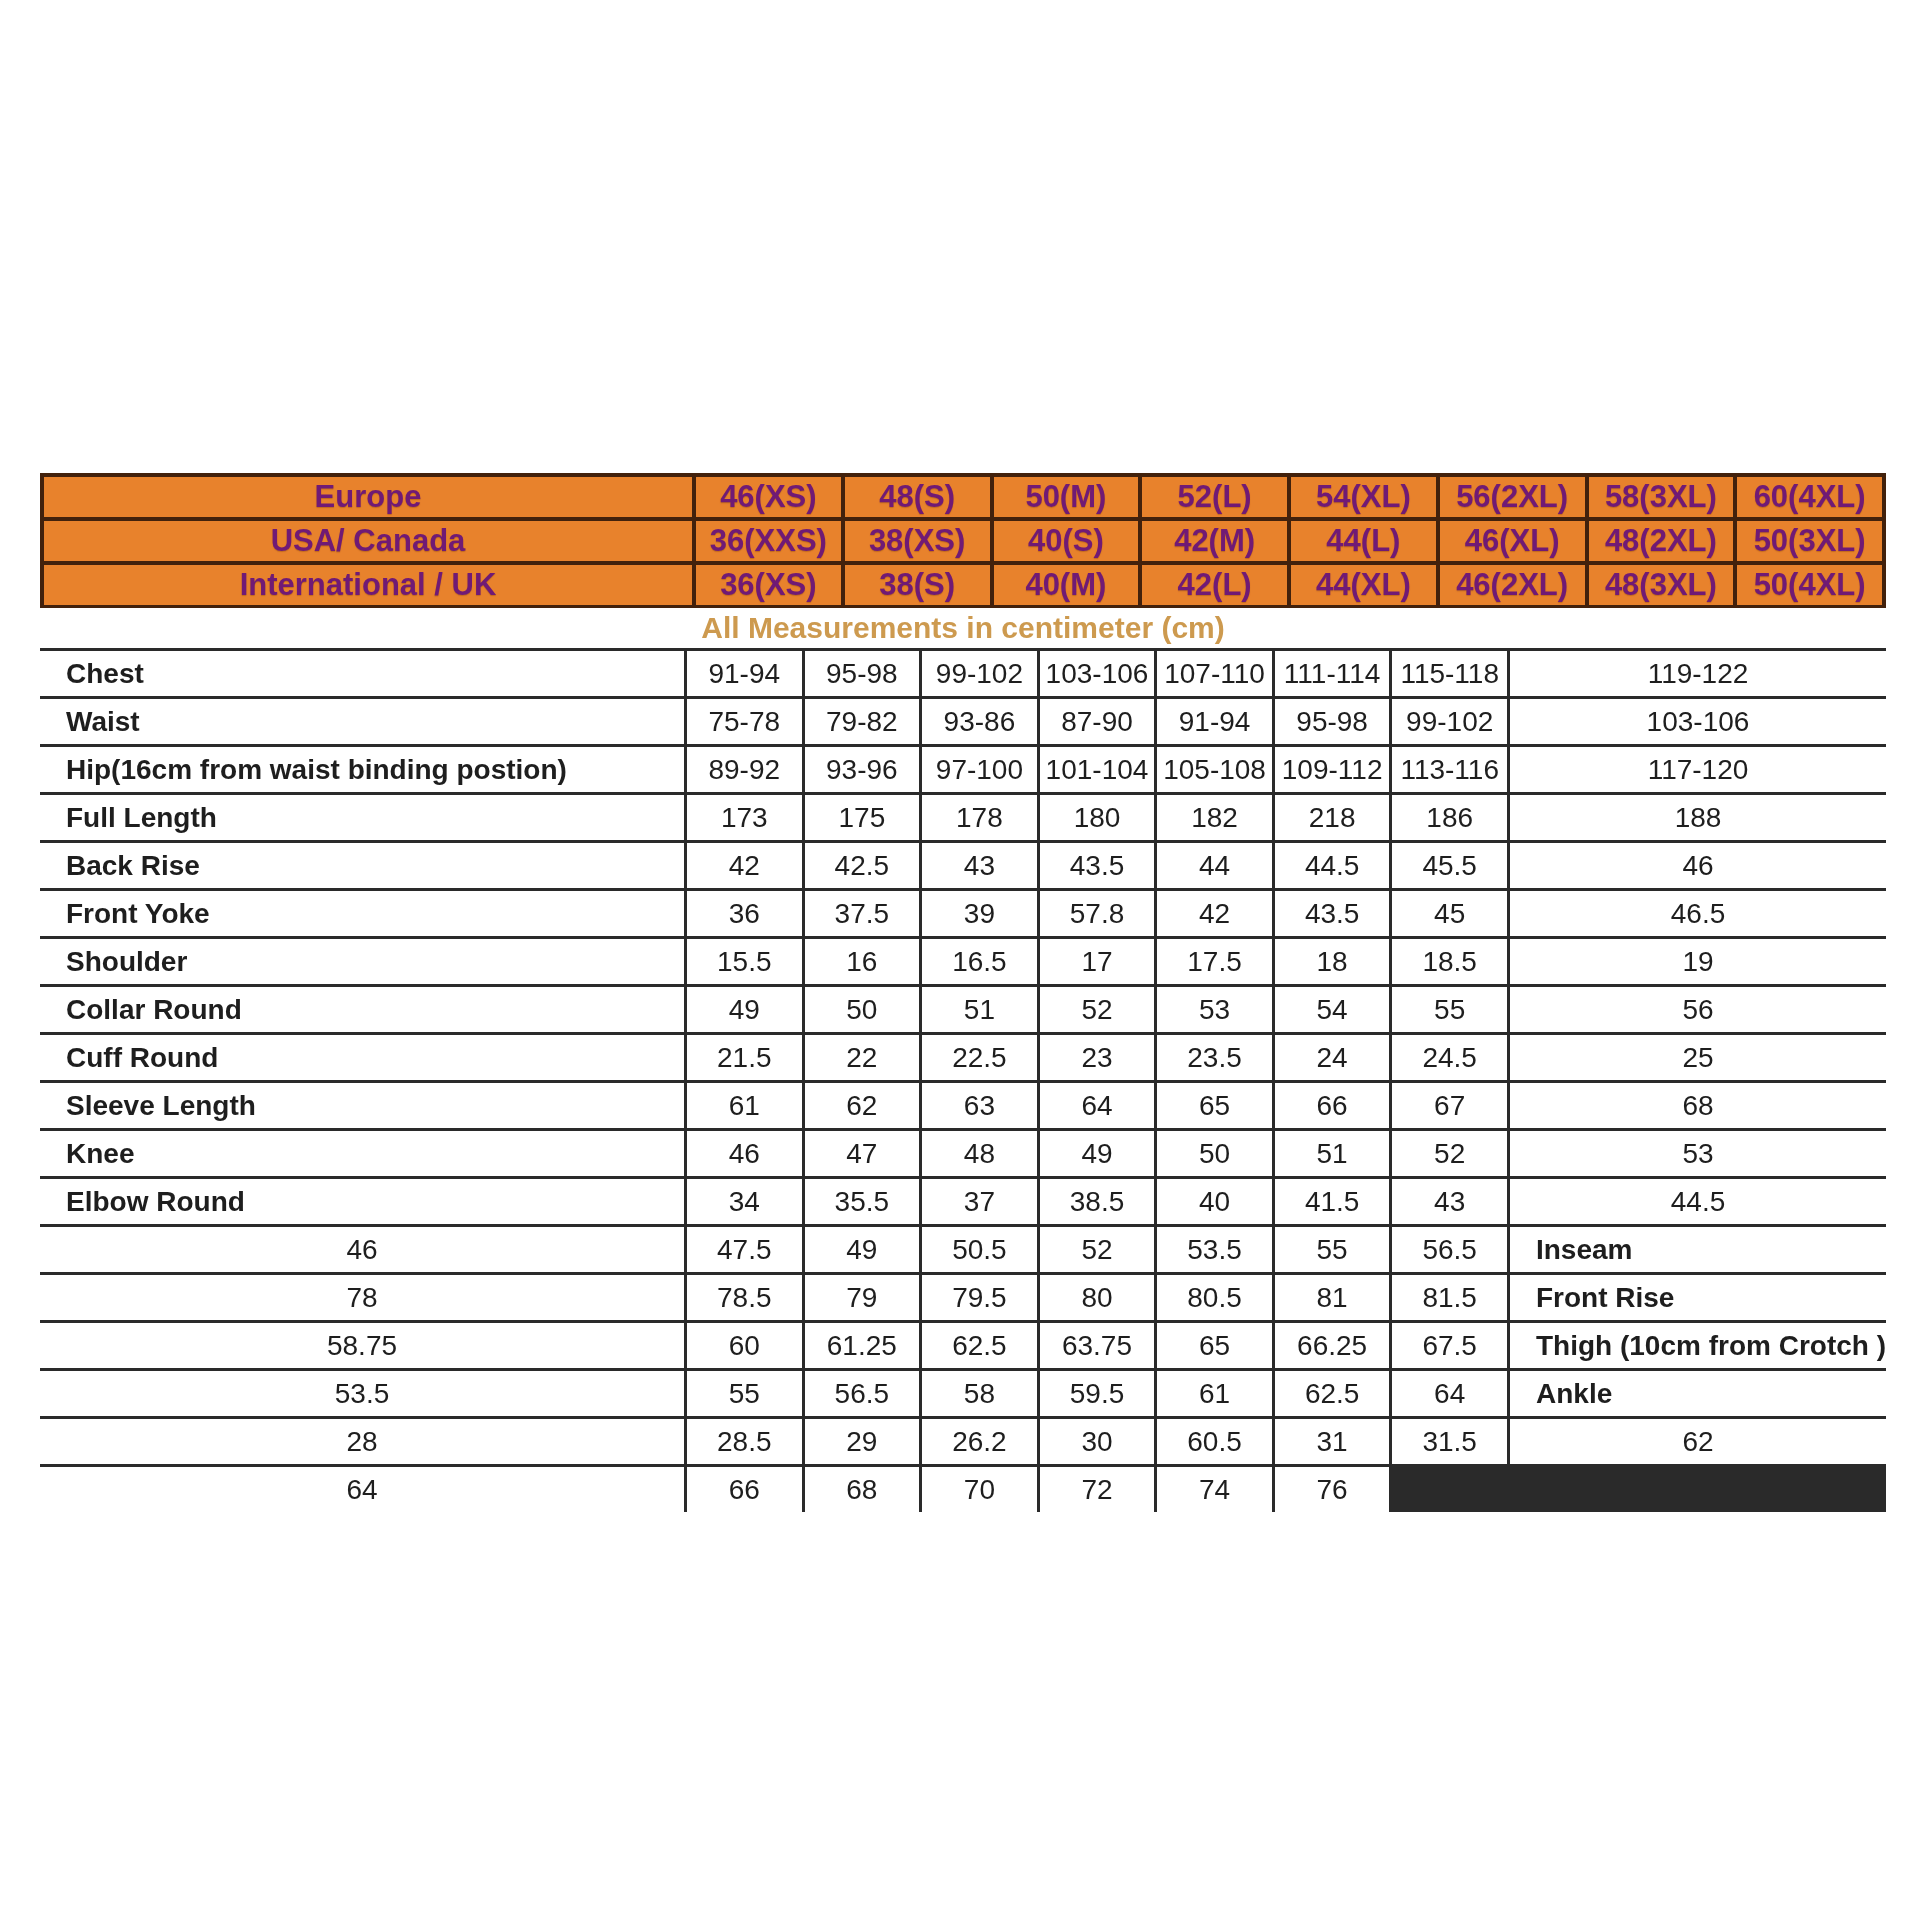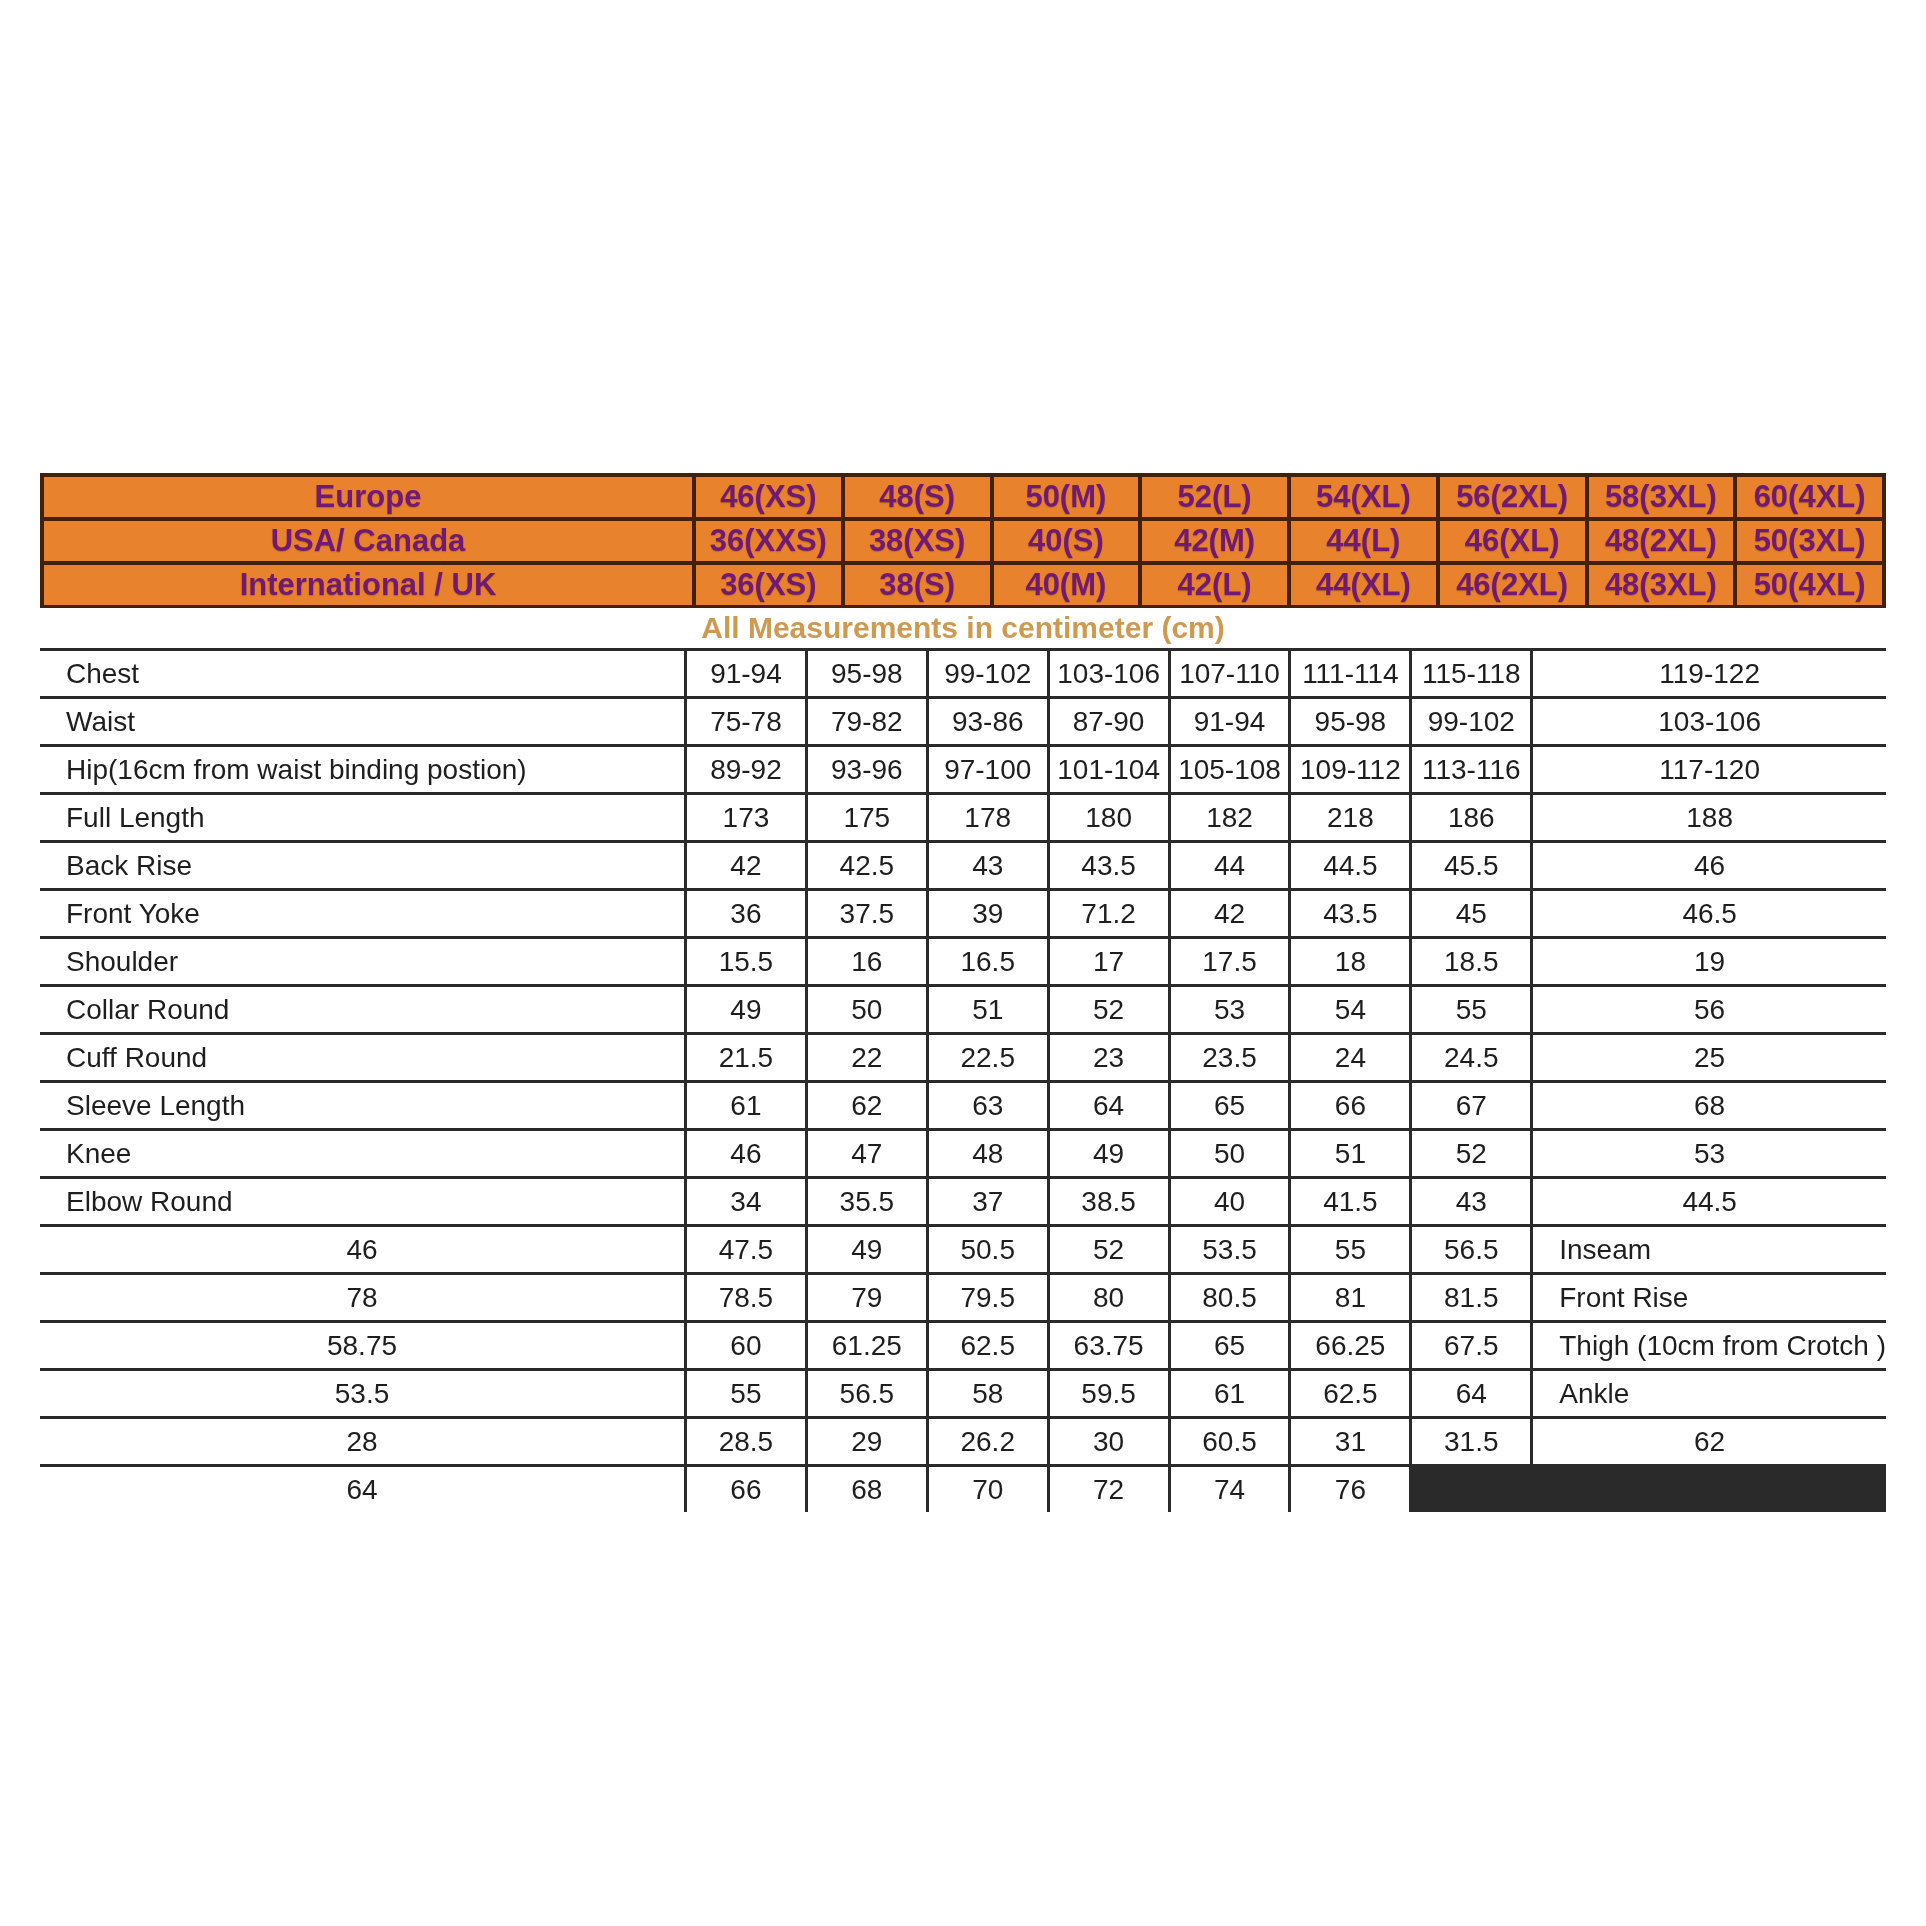--- a/index.html
+++ b/index.html
@@ -58,20 +58,21 @@
   .body-table .units{
     grid-column:1 / -1;
     height:40px;
     color:#cd9a4f;
     font-weight:bold;
     font-size:30px;
   }
   .body-table .rowlabel{
     justify-content:flex-start;
     padding-left:26px;
+    font-weight:bold;
   }
 </style>
 </head>
 <body>
 
 <div class="size-chart">
   <div class="header-table" id="header-table">
       <div class="cell">Europe</div>
       <div class="cell">46(XS)</div>
       <div class="cell">48(S)</div>
@@ -144,21 +145,21 @@
       <div class="cell">43</div>
       <div class="cell">43.5</div>
       <div class="cell">44</div>
       <div class="cell">44.5</div>
       <div class="cell">45.5</div>
       <div class="cell">46</div>
       <div class="cell rowlabel">Front Yoke</div>
       <div class="cell">36</div>
       <div class="cell">37.5</div>
       <div class="cell">39</div>
-      <div class="cell">71.2</div>
+      <div class="cell">57.8</div>
       <div class="cell">42</div>
       <div class="cell">43.5</div>
       <div class="cell">45</div>
       <div class="cell">46.5</div>
       <div class="cell rowlabel">Shoulder</div>
       <div class="cell">15.5</div>
       <div class="cell">16</div>
       <div class="cell">16.5</div>
       <div class="cell">17</div>
       <div class="cell">17.5</div>

